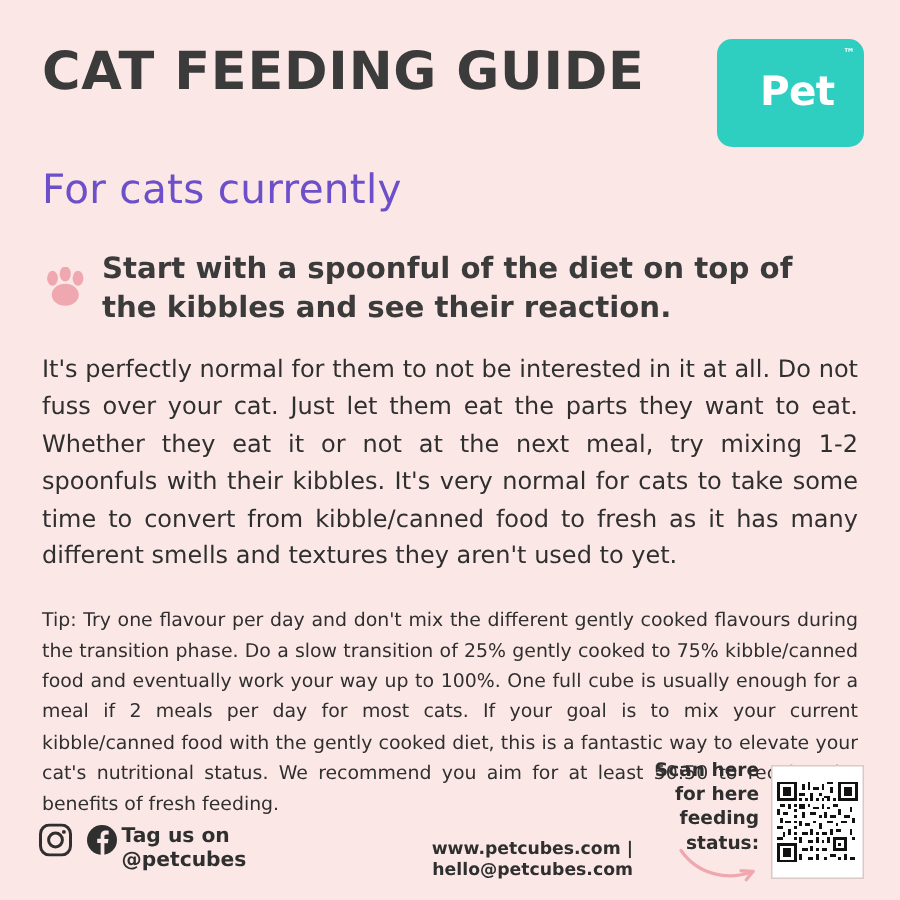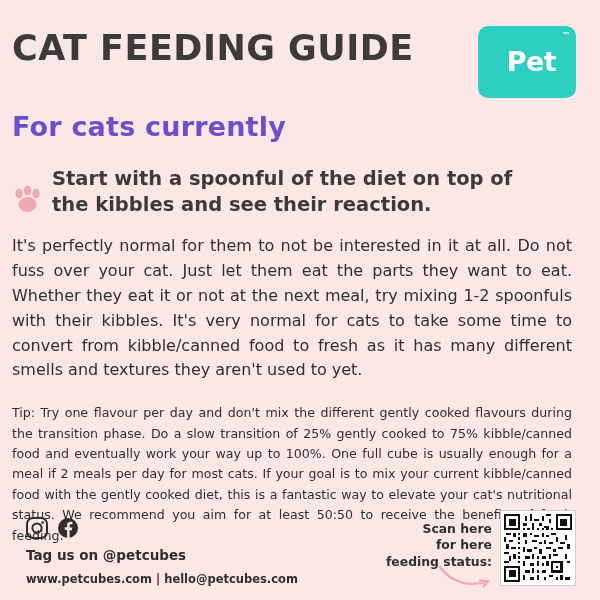--- a/index.html
+++ b/index.html
@@ -12,21 +12,21 @@
     background: #fbe9e7;
     font-family: "DejaVu Sans", sans-serif;
     overflow: hidden;
   }
   .page {
     position: relative;
     width: 600px;
     height: 600px;
     background: #fbe8e6;
     box-sizing: border-box;
-    padding: 26px 24px 10px 8px;
+    padding: 26px 24px 10px 24px;
   }
 
   
   .header {
     display: flex;
     align-items: flex-start;
     justify-content: space-between;
   }
   .title {
     font-family: "DejaVu Sans", sans-serif;
@@ -69,29 +69,29 @@
     right: 6px;
     font-size: 8px;
     font-weight: bold;
   }
 
   
   .subtitle {
     margin: 12px 0 0 4px;
     color: #6d4fc9;
     font-size: 27px;
-    font-weight: bold;
+    font-weight: normal;
     line-height: 1.25;
     letter-spacing: 0.2px;
   }
 
   
   .lead-row {
     display: flex;
-    align-items: flex-end;
+    align-items: center;
     margin: 22px 0 0 4px;
   }
   .paw {
     width: 34px;
     flex: 0 0 34px;
     padding-top: 4px;
   }
   .lead-text {
     color: #3b3b3b;
     font-size: 19.5px;
@@ -124,21 +124,20 @@
     position: absolute;
     left: 24px;
     right: 24px;
     bottom: 14px;
     display: flex;
     align-items: flex-end;
     justify-content: space-between;
   }
   .footer-left {
     display: flex;
-    flex-direction: column;
   }
   .social-row {
     display: flex;
     gap: 9px;
     margin-bottom: 8px;
     margin-left: 2px;
   }
   .tag-line {
     font-size: 13.5px;
     font-weight: bold;

